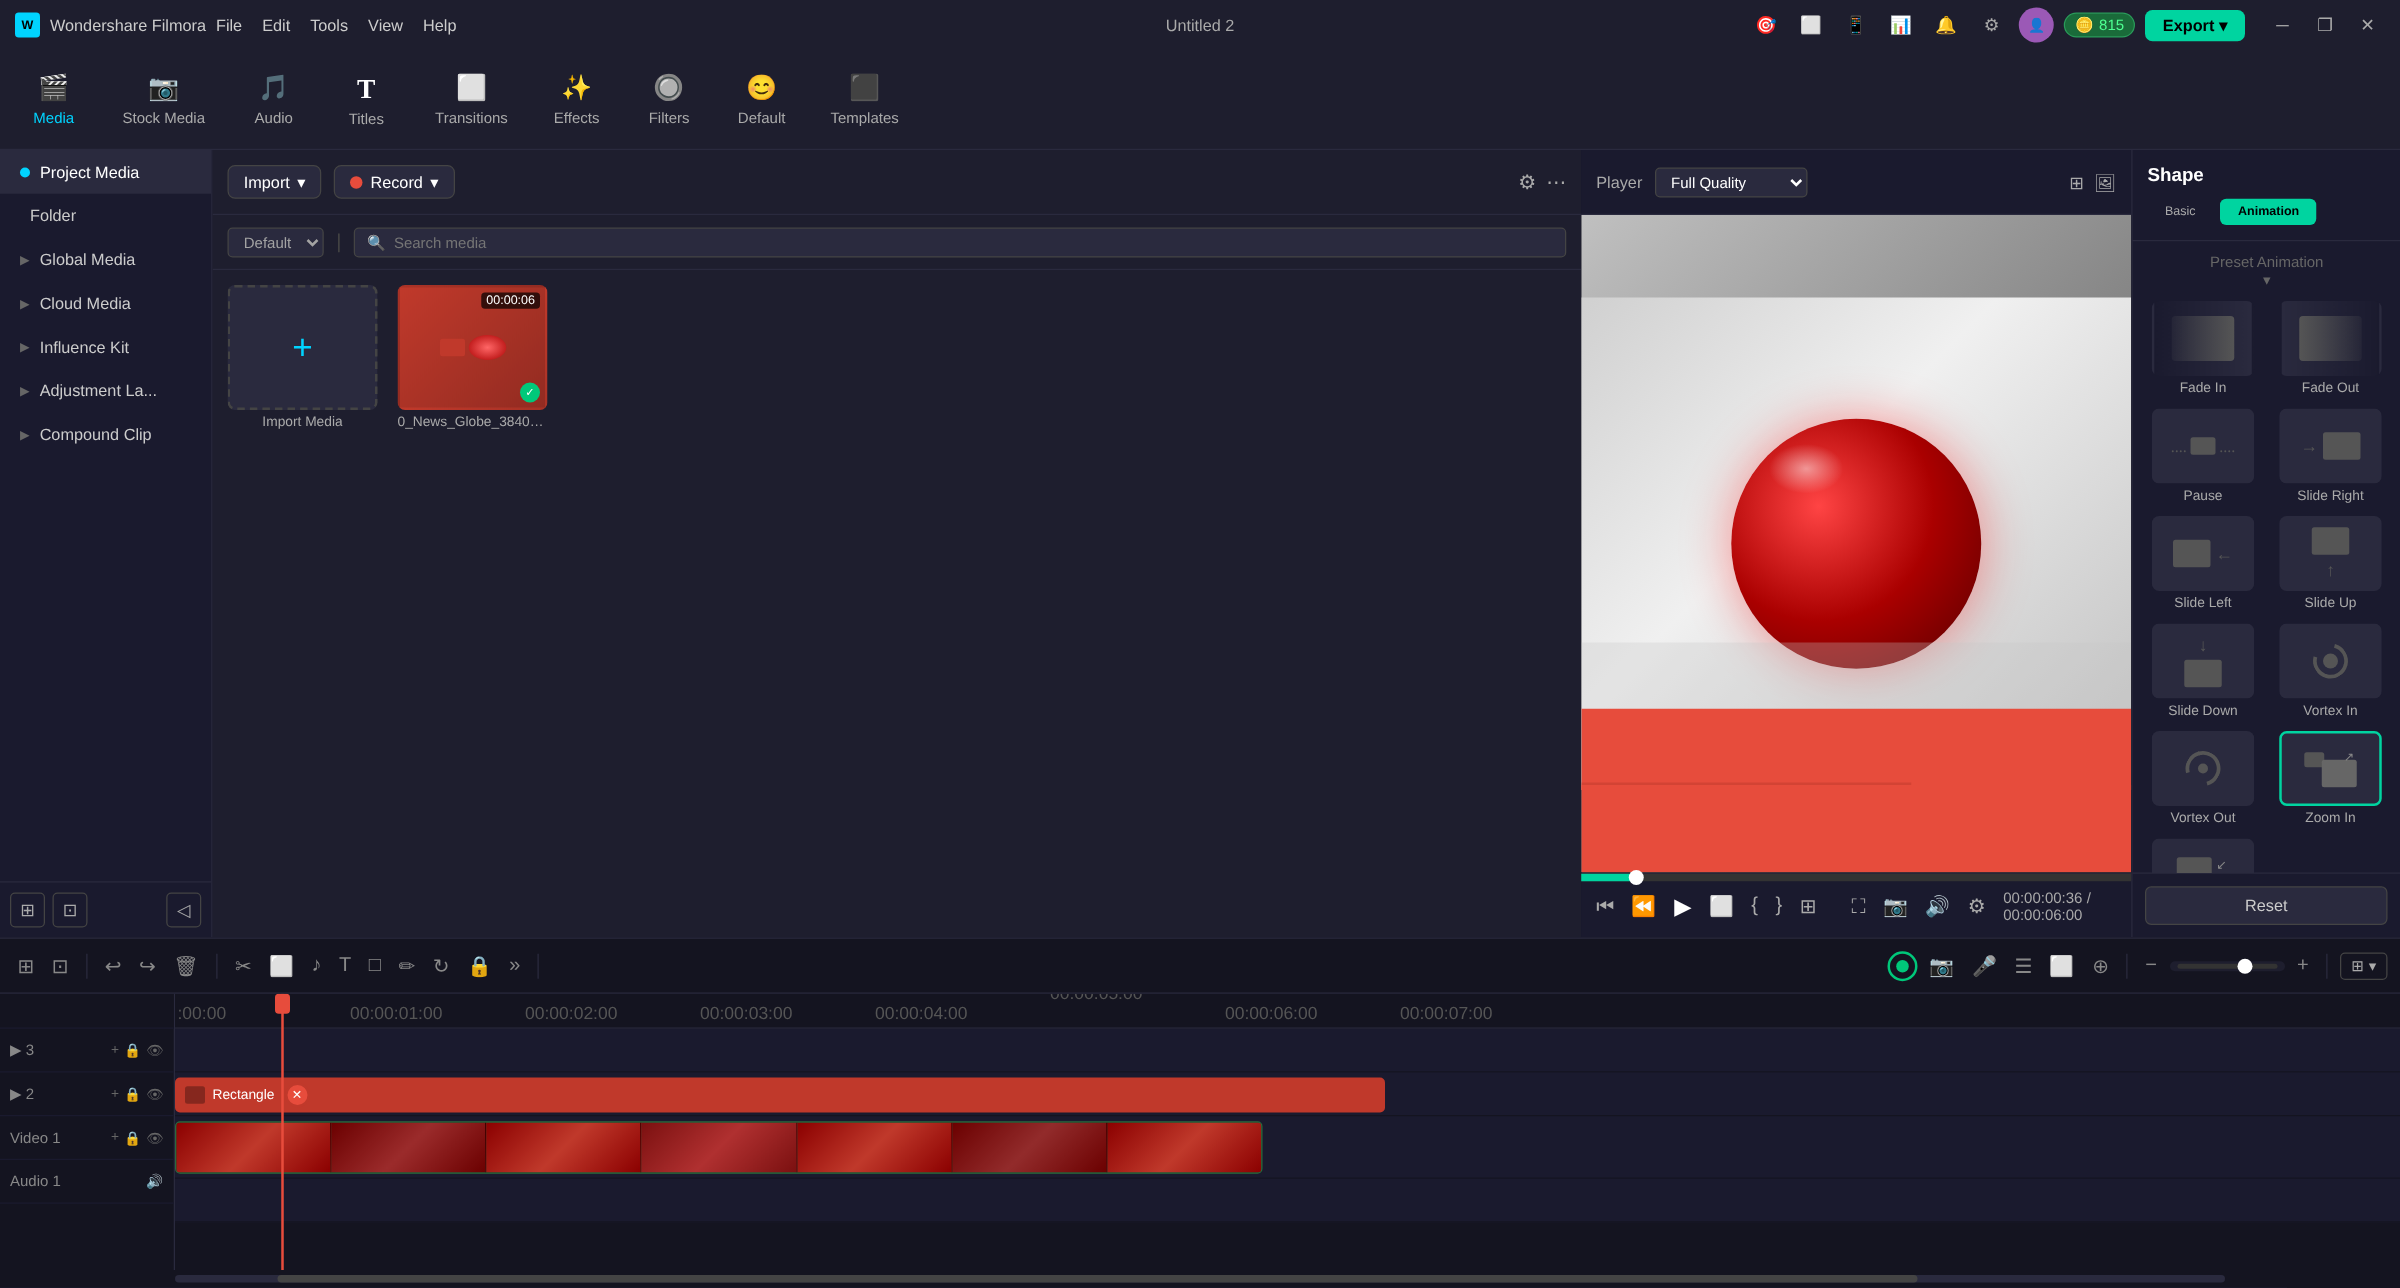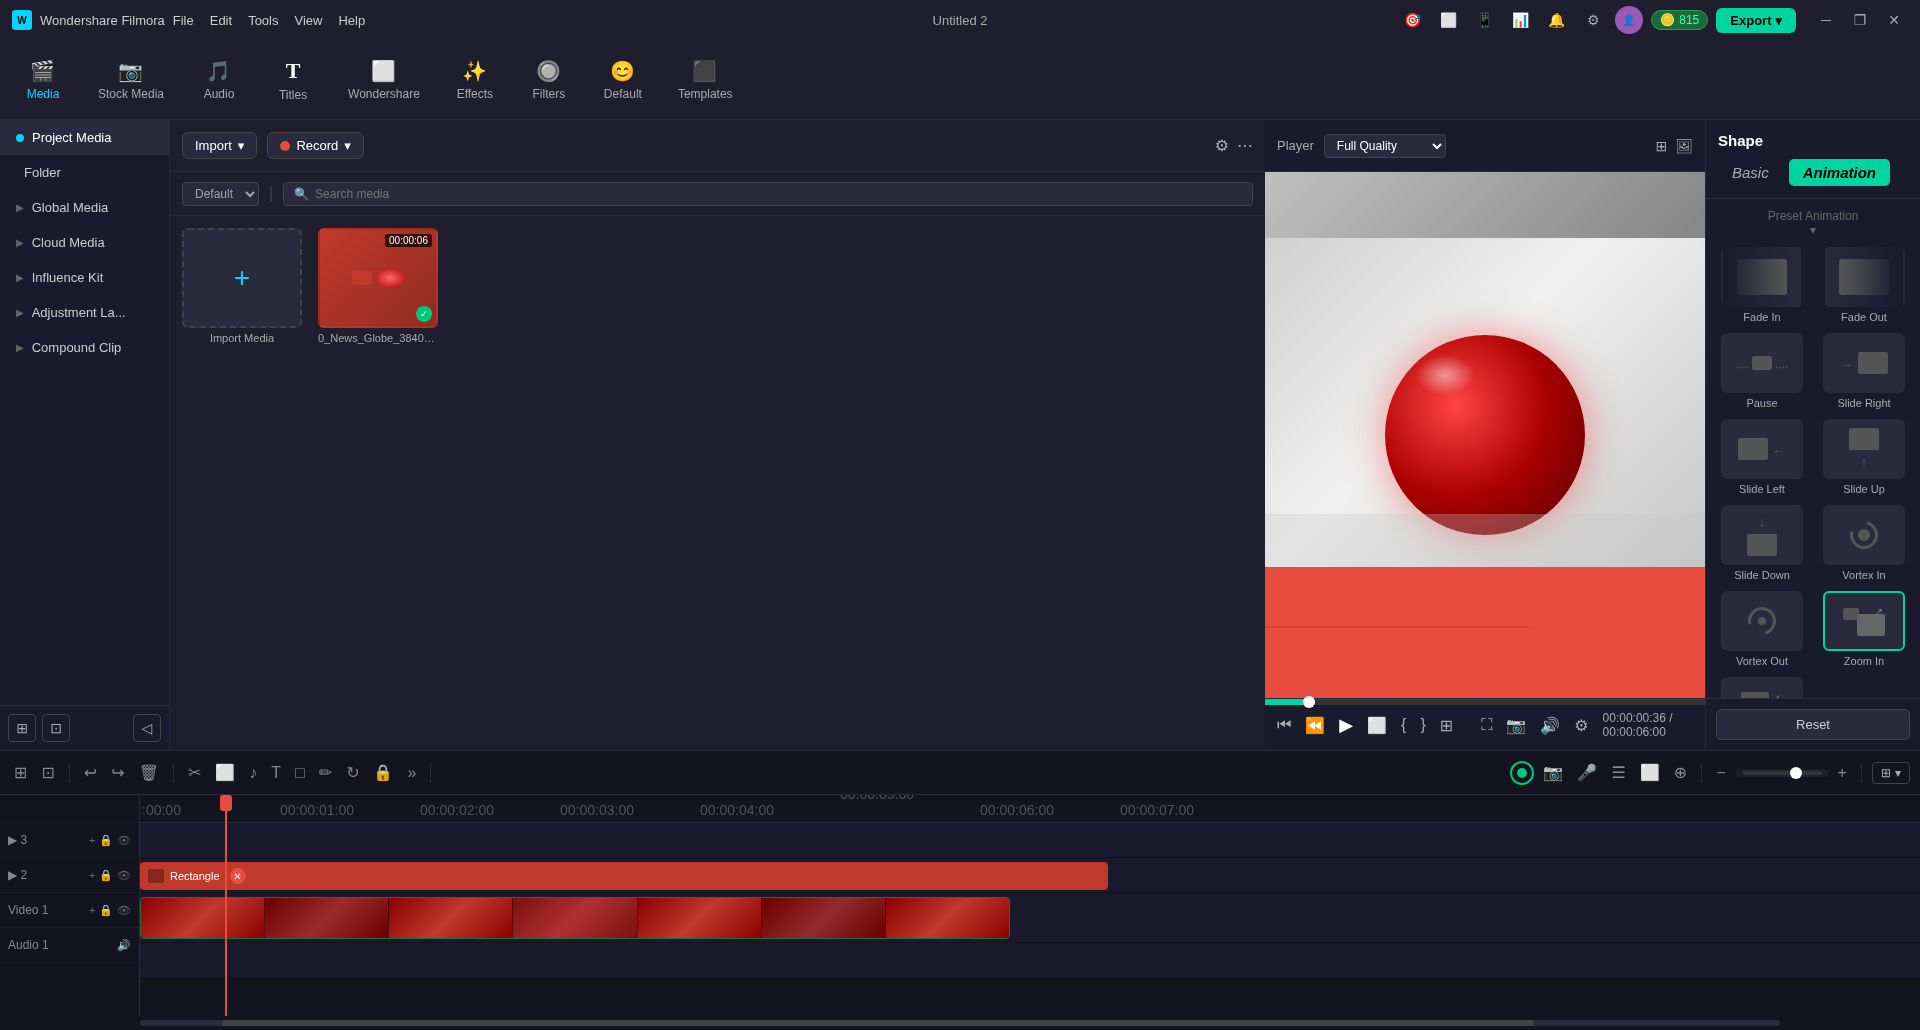--- a/index.html
+++ b/index.html
@@ -85,21 +85,21 @@
     .progress-thumb { width: 12px; height: 12px; background: #fff; border-radius: 50%; position: absolute; top: -3px; left: 10%; transform: translateX(-50%); }
     .player-buttons { display: flex; align-items: center; justify-content: center; gap: 14px; padding: 6px 12px; }
     .ctrl-btn { background: none; border: none; color: #aaa; cursor: pointer; font-size: 16px; }
     .time-display { font-size: 12px; color: #aaa; margin-left: auto; }
 
     
     .right-panel { width: 215px; background: #1a1a2e; border-left: 1px solid #2a2a3e; display: flex; flex-direction: column; flex-shrink: 0; }
     .right-panel-header { padding: 12px; border-bottom: 1px solid #2a2a3e; flex-shrink: 0; }
     .right-panel-title { font-size: 15px; font-weight: 600; color: #fff; margin-bottom: 10px; }
     .right-panel-tabs { display: flex; gap: 6px; }
-    .right-tab { padding: 5px 14px; border-radius: 5px; font-size: 15px; cursor: pointer; color: #aaa; background: none; border: none; font-style: italic; }
+    .right-tab { padding: 5px 14px; border-radius: 5px; font-size: 10px; cursor: pointer; color: #aaa; background: none; border: none; }
     .right-tab.active { background: #00d4a0; color: #000; font-weight: 600; border-radius: 5px; }
     .right-panel-body { flex: 1; overflow-y: auto; padding: 10px; }
     .preset-label { font-size: 12px; color: #888; margin-bottom: 10px; display: flex; align-items: center; justify-content: space-between; flex-direction: column; }
     .preset-label span { font-size: 12px; color: #666; }
     .anim-grid { display: grid; grid-template-columns: 1fr 1fr; gap: 10px; }
     .anim-item { display: flex; flex-direction: column; align-items: center; gap: 4px; cursor: pointer; }
     .anim-thumb { width: 82px; height: 60px; background: #2a2a3e; border-radius: 6px; display: flex; align-items: center; justify-content: center; border: 2px solid transparent; position: relative; overflow: hidden; }
     .anim-label { font-size: 11px; color: #aaa; text-align: center; }
 
     
@@ -194,21 +194,21 @@
   <div class="nav-tab">
     <span class="nav-tab-icon">🎵</span>
     <span class="nav-tab-label">Audio</span>
   </div>
   <div class="nav-tab">
     <span class="nav-tab-icon" style="font-family:serif;font-size:22px;font-weight:bold;">T</span>
     <span class="nav-tab-label">Titles</span>
   </div>
   <div class="nav-tab">
     <span class="nav-tab-icon">⬜</span>
-    <span class="nav-tab-label">Wondershare</span>
+    <span class="nav-tab-label">Transitions</span>
   </div>
   <div class="nav-tab">
     <span class="nav-tab-icon">✨</span>
     <span class="nav-tab-label">Effects</span>
   </div>
   <div class="nav-tab">
     <span class="nav-tab-icon">🔘</span>
     <span class="nav-tab-label">Filters</span>
   </div>
   <div class="nav-tab">

